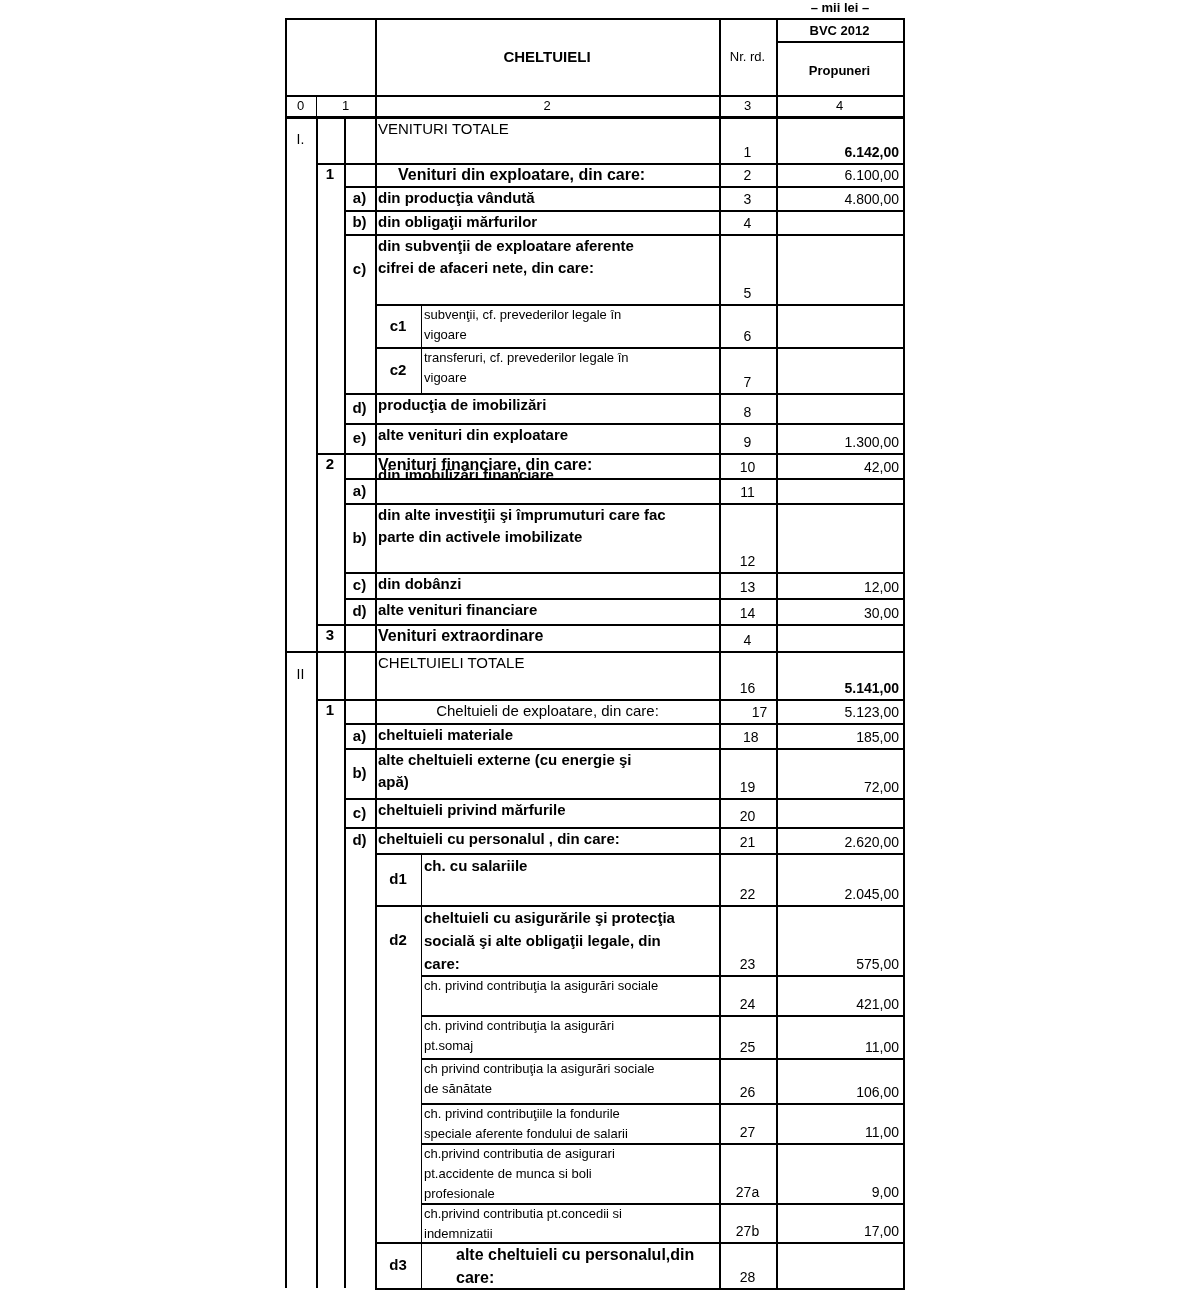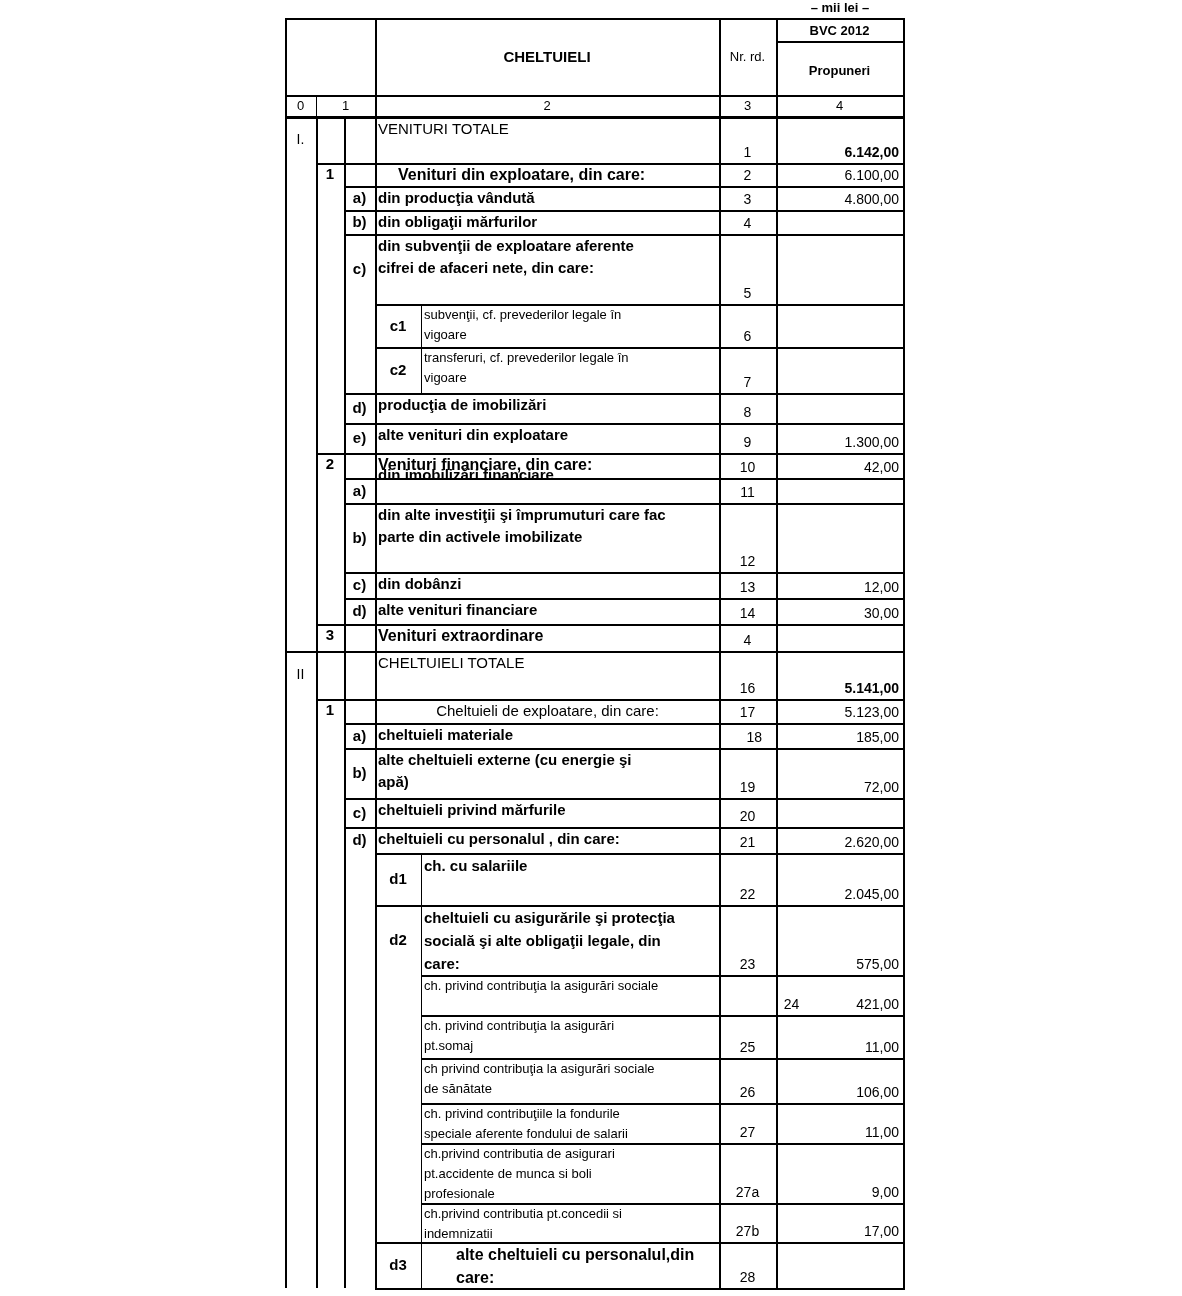--- a/index.html
+++ b/index.html
@@ -229,33 +229,33 @@
     <div class="hline" style="left: 316px; top: 699px; width: 589px; height: 2px;"></div>
     <div class="vline" style="left: 285px; top: 699px; width: 2px; height: 24px;"></div>
     <div class="vline" style="left: 316px; top: 699px; width: 2px; height: 24px;"></div>
     <div class="vline" style="left: 344px; top: 699px; width: 2px; height: 24px;"></div>
     <div class="vline" style="left: 375px; top: 699px; width: 2px; height: 24px;"></div>
     <div class="vline" style="left: 719px; top: 699px; width: 2px; height: 24px;"></div>
     <div class="vline" style="left: 776px; top: 699px; width: 2px; height: 24px;"></div>
     <div class="vline" style="left: 903px; top: 699px; width: 2px; height: 24px;"></div>
     <div class="txt" style="left: 316px; top: 701px; width: 28px; font-size: 15px; font-weight: bold; text-align: center;">1</div>
     <div class="txt" style="left: 378px; top: 700px; width: 339px; font-size: 15px; text-align: center; line-height: 22px;">Cheltuieli de exploatare, din care:</div>
-    <div class="txt" style="left: 719px; top: 704px; width: 57px; font-size: 14px; text-align: center;">17</div>
+    <div class="txt" style="left: 719px; top: 704px; width: 57px; font-size: 14px; text-align: center; padding-left: 12px;">17</div>
     <div class="txt" style="left: 776px; top: 704px; width: 123px; font-size: 14px; text-align: right;">5.123,00</div>
     <div class="hline" style="left: 344px; top: 723px; width: 561px; height: 2px;"></div>
     <div class="vline" style="left: 285px; top: 723px; width: 2px; height: 25px;"></div>
     <div class="vline" style="left: 316px; top: 723px; width: 2px; height: 25px;"></div>
     <div class="vline" style="left: 344px; top: 723px; width: 2px; height: 25px;"></div>
     <div class="vline" style="left: 375px; top: 723px; width: 2px; height: 25px;"></div>
     <div class="vline" style="left: 719px; top: 723px; width: 2px; height: 25px;"></div>
     <div class="vline" style="left: 776px; top: 723px; width: 2px; height: 25px;"></div>
     <div class="vline" style="left: 903px; top: 723px; width: 2px; height: 25px;"></div>
     <div class="txt" style="left: 344px; top: 726.5px; width: 31px; font-size: 15px; font-weight: bold; text-align: center;">a)</div>
     <div class="txt" style="left: 378px; top: 724px; width: 339px; font-size: 15px; font-weight: bold; text-align: left; line-height: 22px;"> cheltuieli materiale</div>
-    <div class="txt" style="left: 719px; top: 729px; width: 43px; font-size: 14px; text-align: right;">18</div>
+    <div class="txt" style="left: 719px; top: 729px; width: 43px; font-size: 14px; text-align: left; padding-left: 24px;">18</div>
     <div class="txt" style="left: 776px; top: 729px; width: 123px; font-size: 14px; text-align: right;">185,00</div>
     <div class="hline" style="left: 344px; top: 748px; width: 561px; height: 2px;"></div>
     <div class="vline" style="left: 285px; top: 748px; width: 2px; height: 50px;"></div>
     <div class="vline" style="left: 316px; top: 748px; width: 2px; height: 50px;"></div>
     <div class="vline" style="left: 344px; top: 748px; width: 2px; height: 50px;"></div>
     <div class="vline" style="left: 375px; top: 748px; width: 2px; height: 50px;"></div>
     <div class="vline" style="left: 719px; top: 748px; width: 2px; height: 50px;"></div>
     <div class="vline" style="left: 776px; top: 748px; width: 2px; height: 50px;"></div>
     <div class="vline" style="left: 903px; top: 748px; width: 2px; height: 50px;"></div>
     <div class="txt" style="left: 344px; top: 764px; width: 31px; font-size: 15px; font-weight: bold; text-align: center;">b)</div>
@@ -317,21 +317,21 @@
     <div class="hline" style="left: 421px; top: 975px; width: 484px; height: 2px;"></div>
     <div class="vline" style="left: 285px; top: 975px; width: 2px; height: 40px;"></div>
     <div class="vline" style="left: 316px; top: 975px; width: 2px; height: 40px;"></div>
     <div class="vline" style="left: 344px; top: 975px; width: 2px; height: 40px;"></div>
     <div class="vline" style="left: 375px; top: 975px; width: 2px; height: 40px;"></div>
     <div class="vline" style="left: 719px; top: 975px; width: 2px; height: 40px;"></div>
     <div class="vline" style="left: 776px; top: 975px; width: 2px; height: 40px;"></div>
     <div class="vline" style="left: 903px; top: 975px; width: 2px; height: 40px;"></div>
     <div class="vline" style="left: 421px; top: 975px; width: 1px; height: 40px;"></div>
     <div class="txt" style="left: 424px; top: 976px; width: 293px; font-size: 13px; text-align: left; line-height: 20px;"> ch. privind contribuţia la asigurări sociale</div>
-    <div class="txt" style="left: 719px; top: 996px; width: 57px; font-size: 14px; text-align: center; padding-left: 44px;">24</div>
+    <div class="txt" style="left: 719px; top: 996px; width: 57px; font-size: 14px; text-align: center;">24</div>
     <div class="txt" style="left: 776px; top: 996px; width: 123px; font-size: 14px; text-align: right;">421,00</div>
     <div class="hline" style="left: 421px; top: 1015px; width: 484px; height: 2px;"></div>
     <div class="vline" style="left: 285px; top: 1015px; width: 2px; height: 43px;"></div>
     <div class="vline" style="left: 316px; top: 1015px; width: 2px; height: 43px;"></div>
     <div class="vline" style="left: 344px; top: 1015px; width: 2px; height: 43px;"></div>
     <div class="vline" style="left: 375px; top: 1015px; width: 2px; height: 43px;"></div>
     <div class="vline" style="left: 719px; top: 1015px; width: 2px; height: 43px;"></div>
     <div class="vline" style="left: 776px; top: 1015px; width: 2px; height: 43px;"></div>
     <div class="vline" style="left: 903px; top: 1015px; width: 2px; height: 43px;"></div>
     <div class="vline" style="left: 421px; top: 1015px; width: 1px; height: 43px;"></div>

